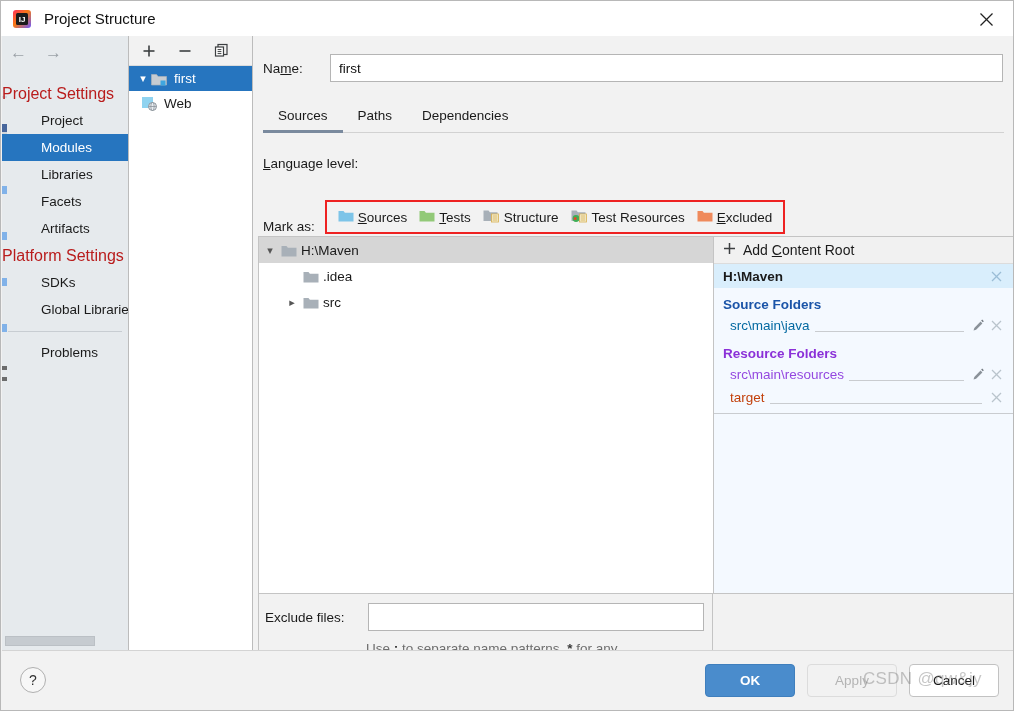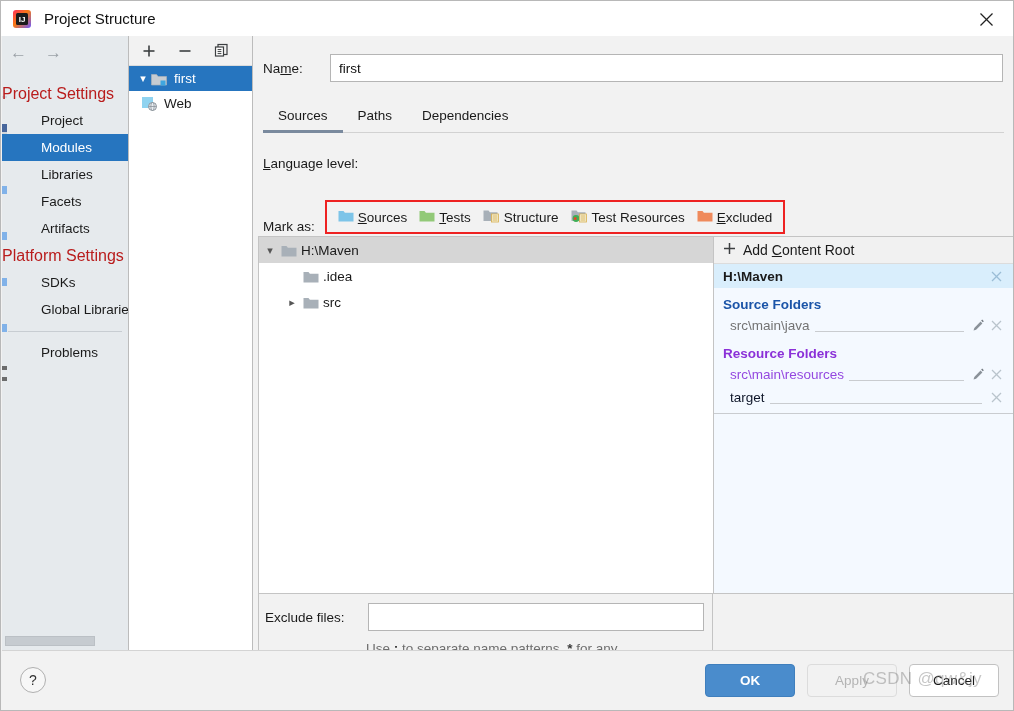--- a/index.html
+++ b/index.html
@@ -672,21 +672,21 @@
           <span class="icn-btn" style="margin-left:auto">
             <svg width="11" height="11" viewBox="0 0 11 11">
               <line x1="1" y1="1" x2="10" y2="10" stroke="#9bbdd6" stroke-width="1.3"></line>
               <line x1="10" y1="1" x2="1" y2="10" stroke="#9bbdd6" stroke-width="1.3"></line>
             </svg>
           </span>
         </div>
 
         <div class="group-title" style="color:#1a54a8">Source Folders</div>
         <div class="folder-line">
-          <span class="fname" style="color:#737373">src\main\java</span>
+          <span class="fname" style="color:#0369a1">src\main\java</span>
           <span class="dash"></span>
           <span class="icn-btn">
             <svg width="13" height="13" viewBox="0 0 13 13">
               <path d="M1.5 11.5l.8-2.6 6.3-6.3 1.8 1.8-6.3 6.3z" fill="#8a9299"></path>
               <path d="M9.2 1.6l1.6 1.6 1-1-1.6-1.6z" fill="#6e767d"></path>
             </svg>
           </span>
           <span class="icn-btn">
             <svg width="11" height="11" viewBox="0 0 11 11">
               <line x1="1" y1="1" x2="10" y2="10" stroke="#b9c4cc" stroke-width="1.3"></line>
@@ -707,21 +707,21 @@
           </span>
           <span class="icn-btn">
             <svg width="11" height="11" viewBox="0 0 11 11">
               <line x1="1" y1="1" x2="10" y2="10" stroke="#b9c4cc" stroke-width="1.3"></line>
               <line x1="10" y1="1" x2="1" y2="10" stroke="#b9c4cc" stroke-width="1.3"></line>
             </svg>
           </span>
         </div>
 
         <div class="folder-line">
-          <span class="fname" style="color:#0f172a">target</span>
+          <span class="fname" style="color:#c2410c">target</span>
           <span class="dash"></span>
           <span class="icn-btn">
             <svg width="11" height="11" viewBox="0 0 11 11">
               <line x1="1" y1="1" x2="10" y2="10" stroke="#b9c4cc" stroke-width="1.3"></line>
               <line x1="10" y1="1" x2="1" y2="10" stroke="#b9c4cc" stroke-width="1.3"></line>
             </svg>
           </span>
         </div>
         <div class="root-bottom-rule"></div>
       </div>

